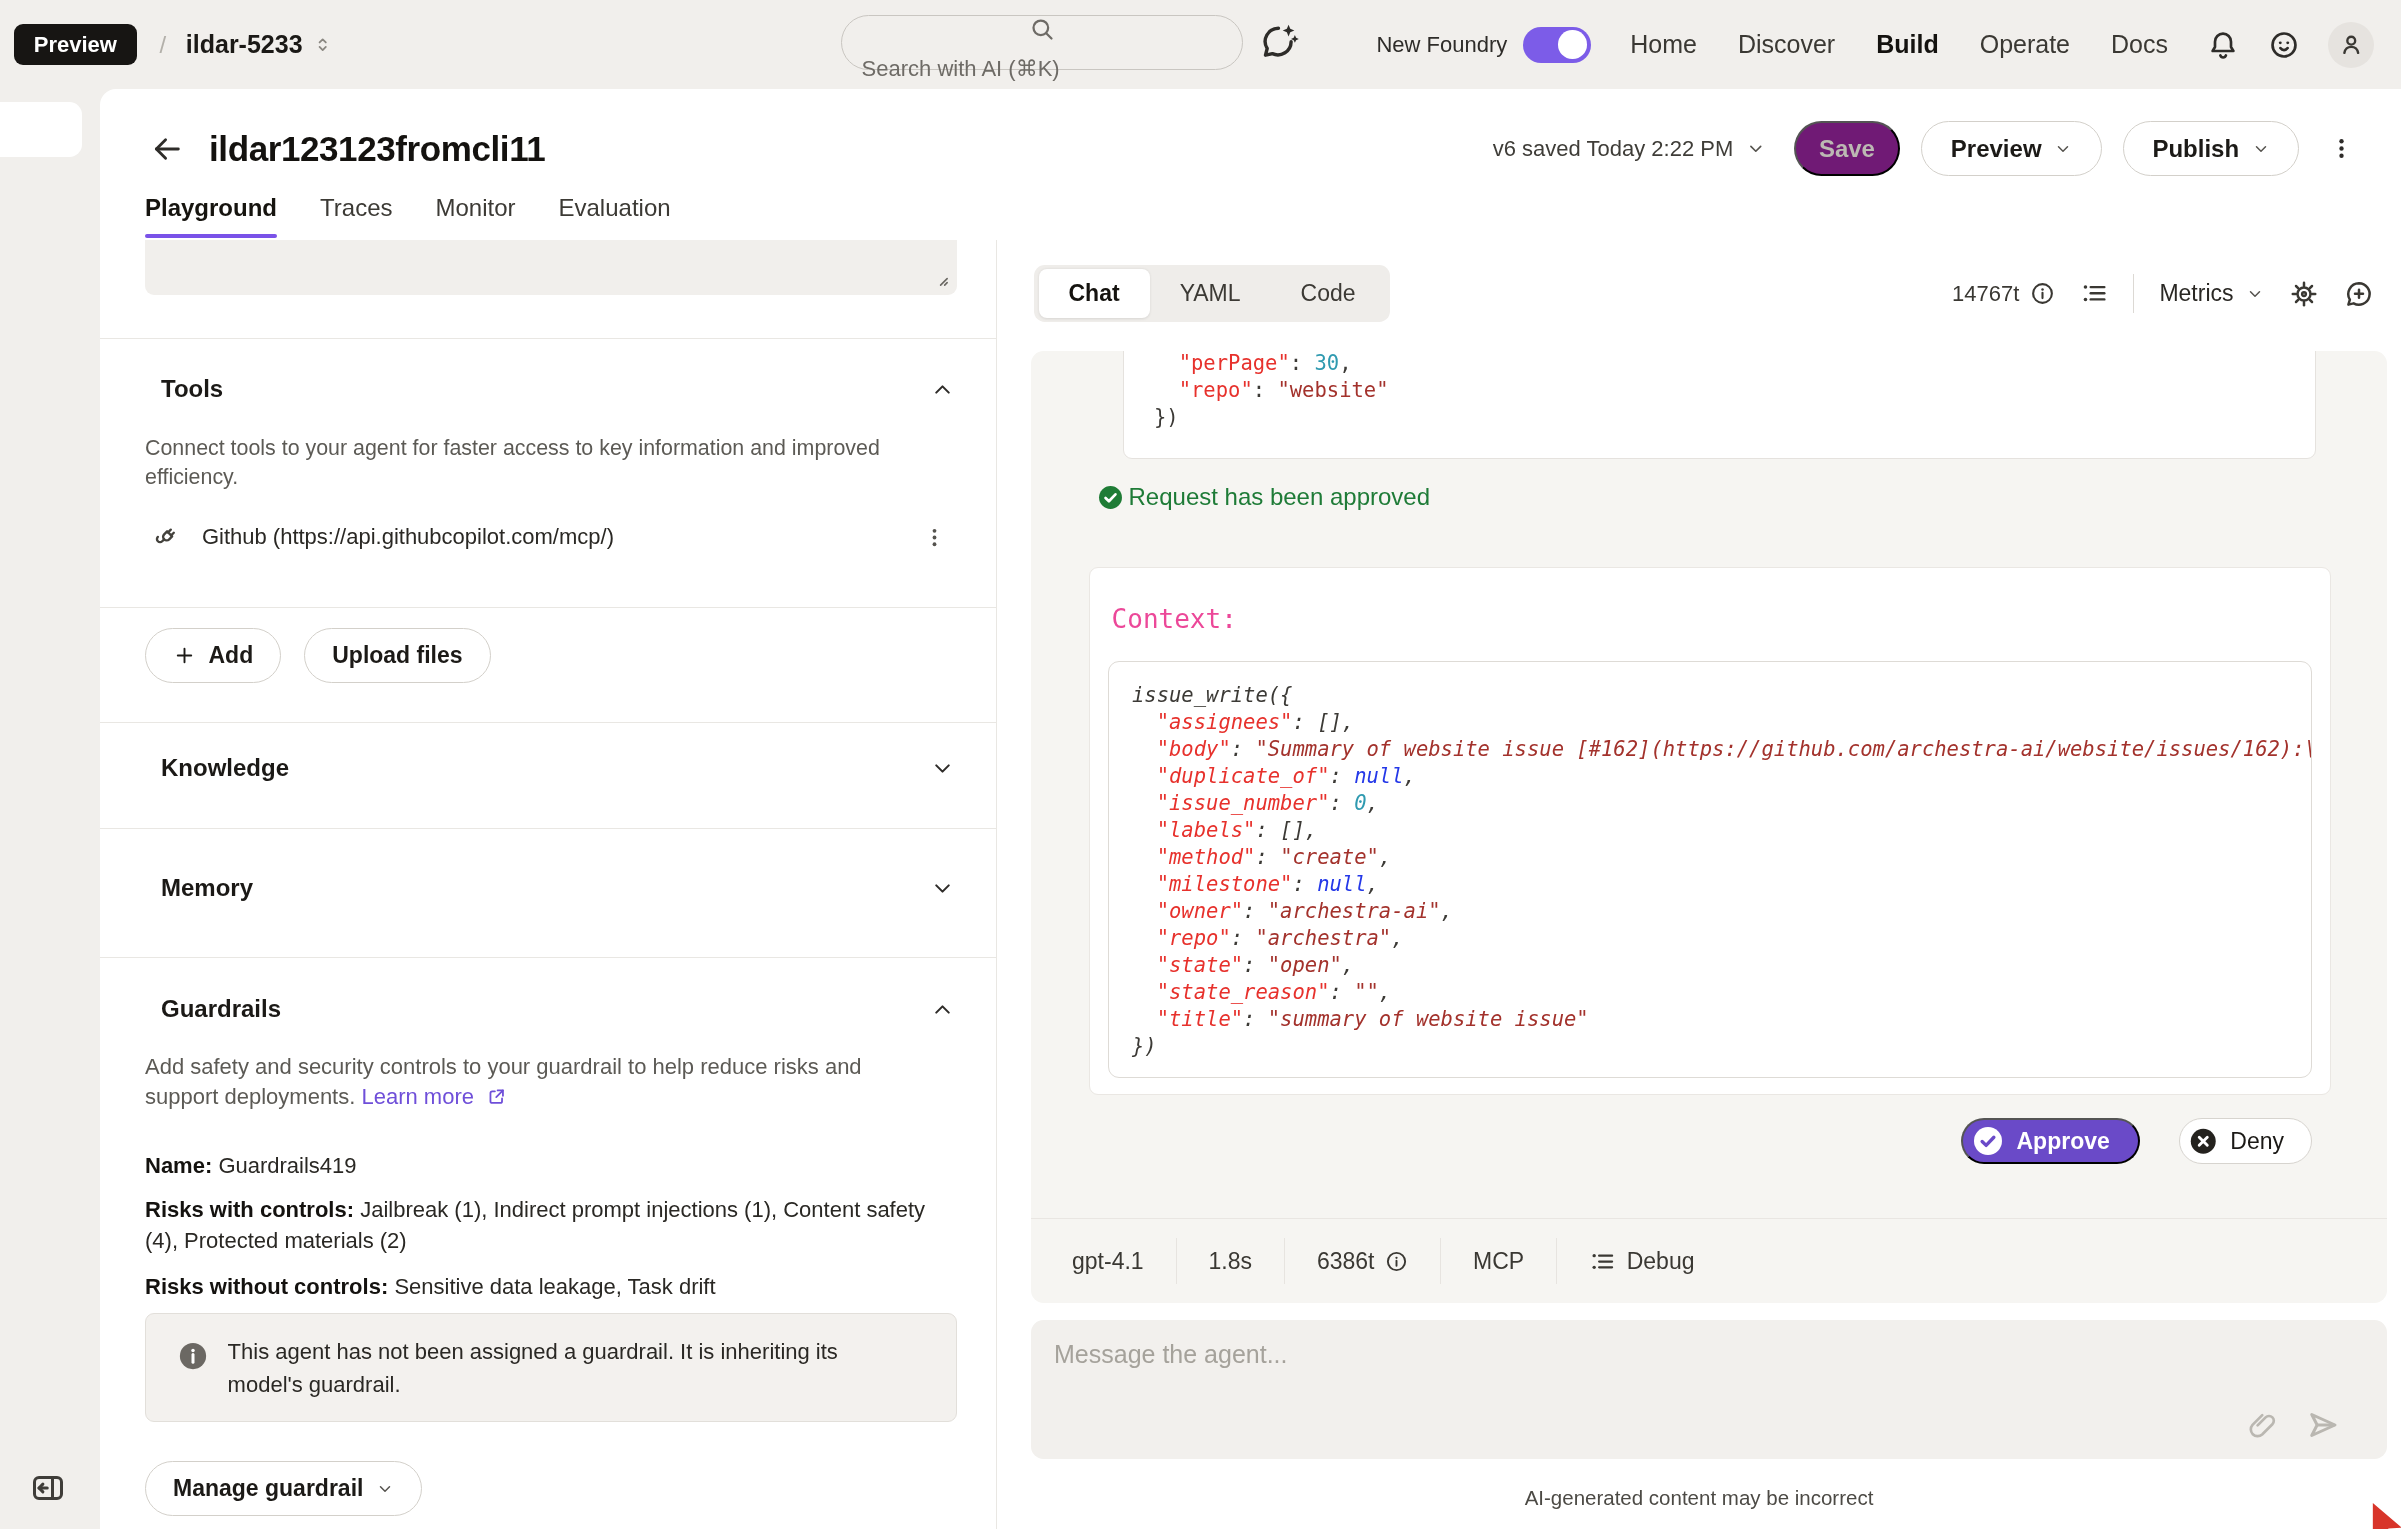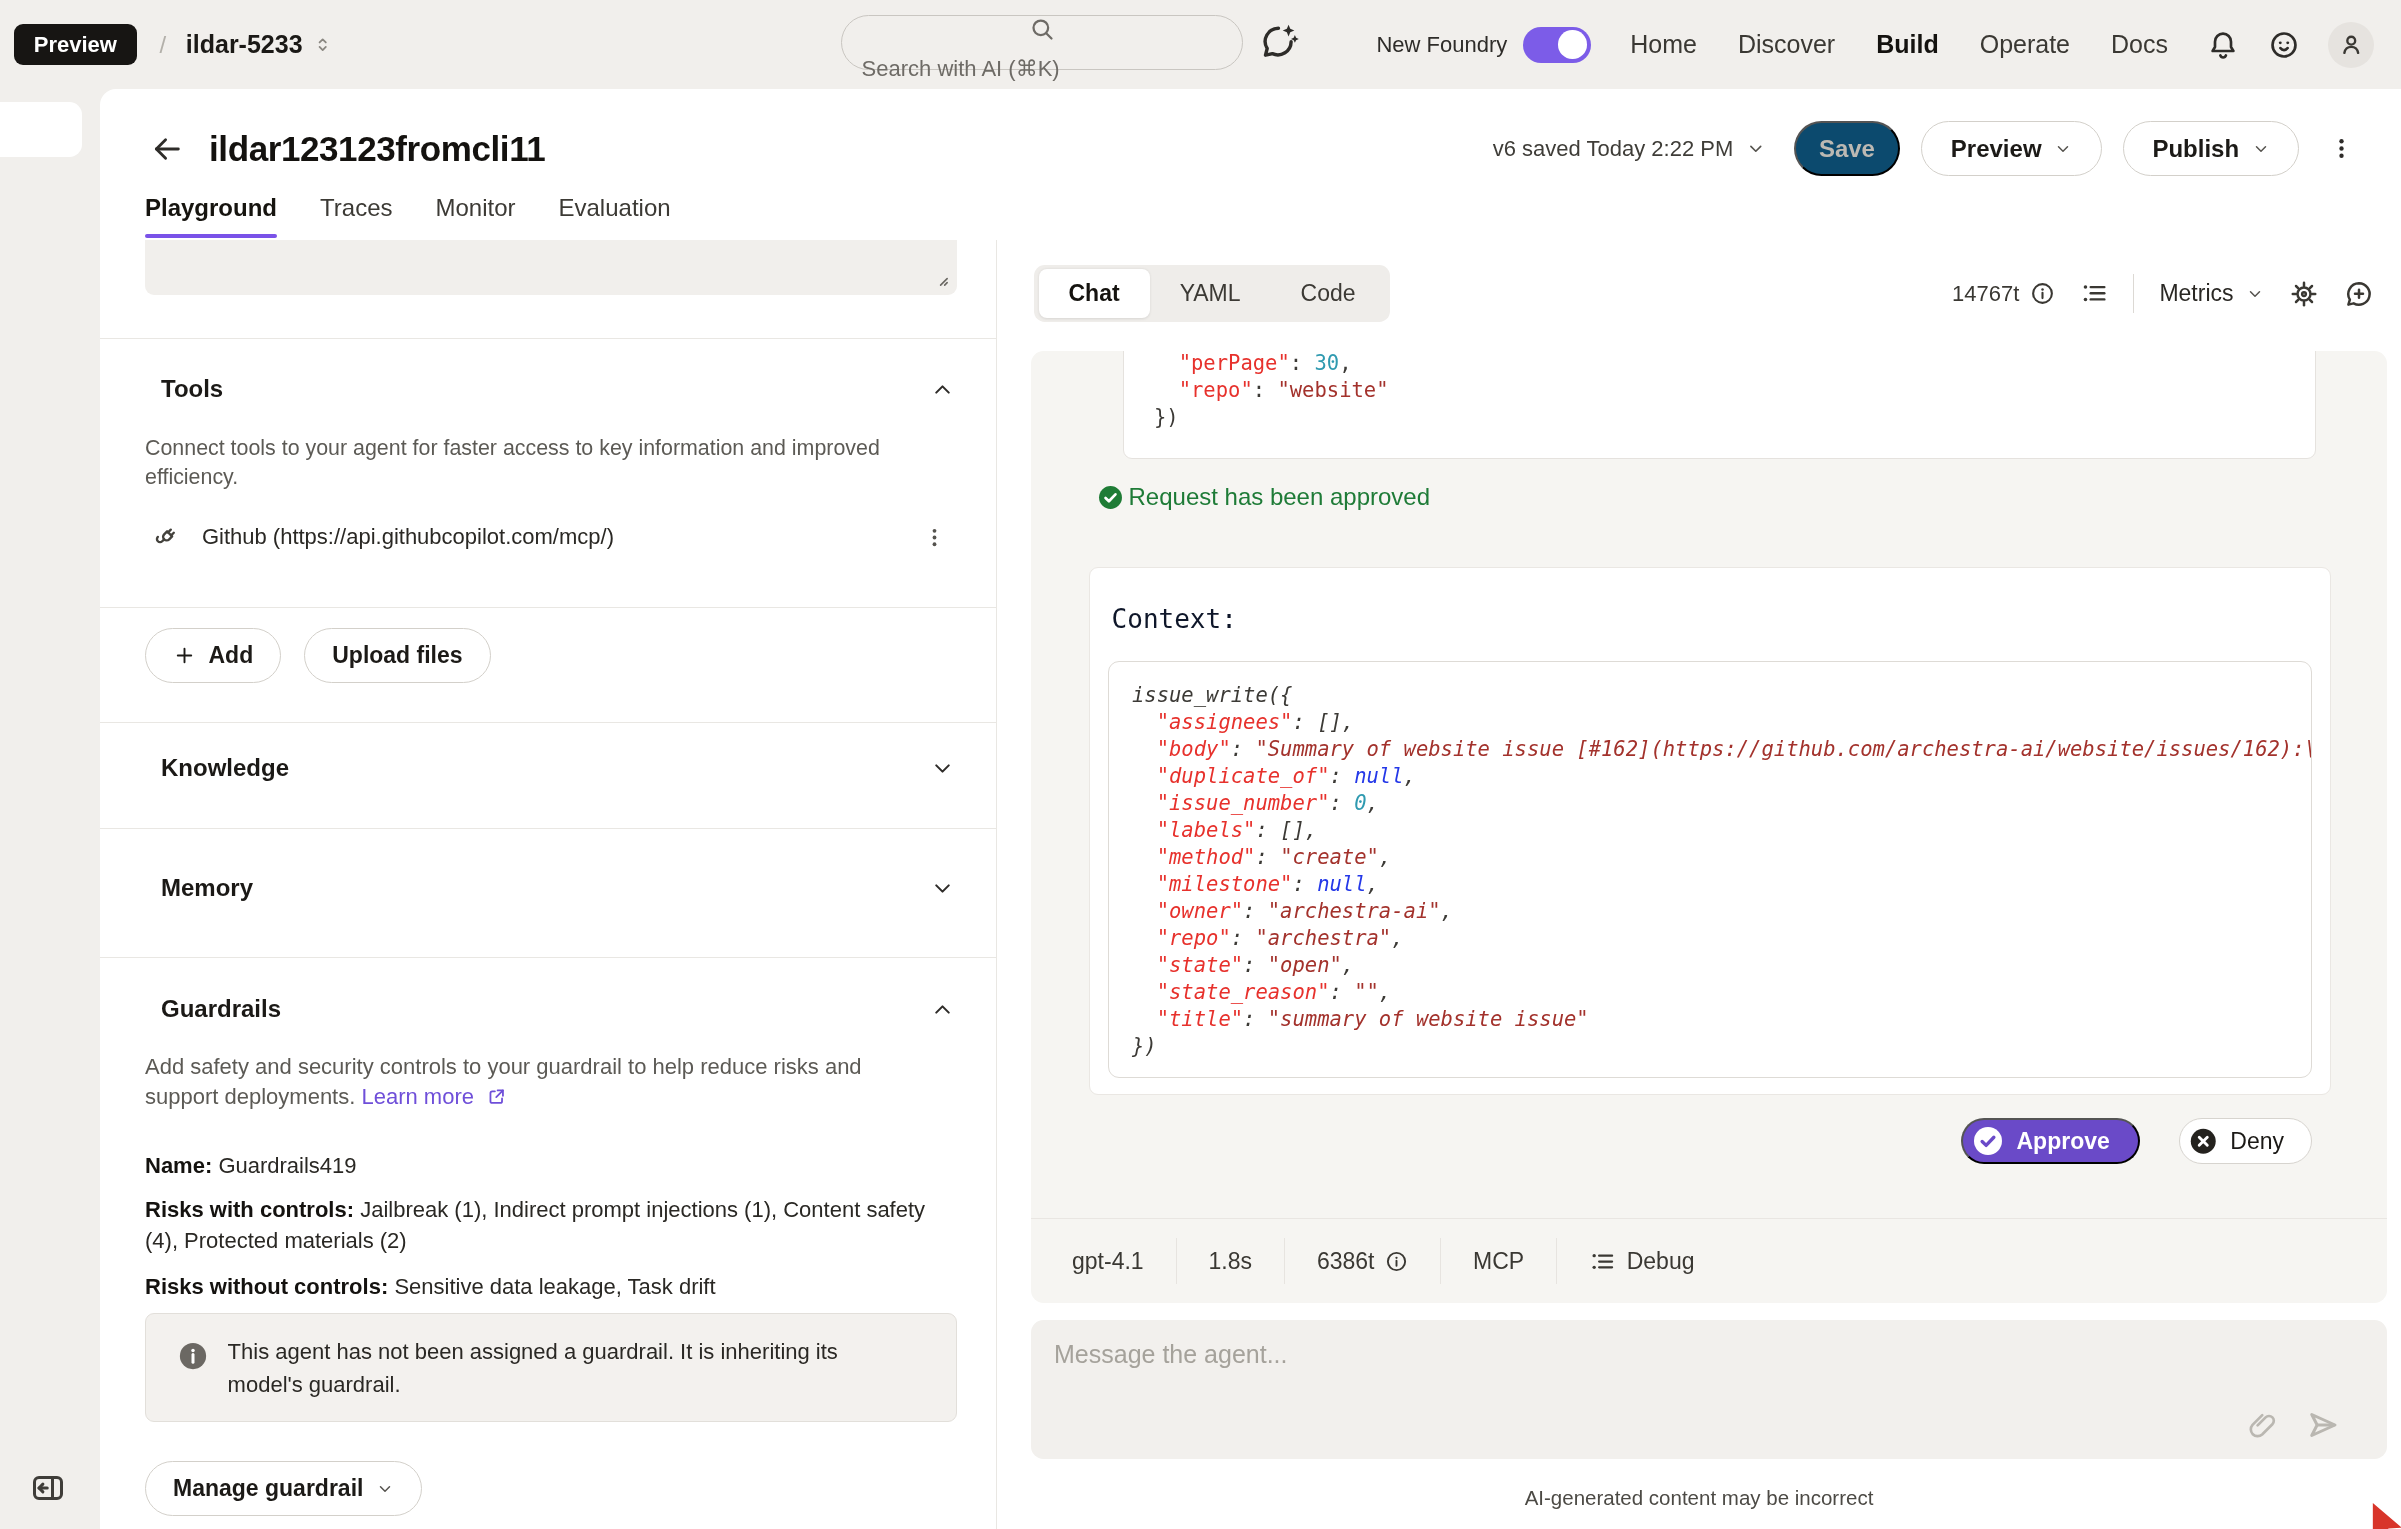--- a/index.html
+++ b/index.html
@@ -37,21 +37,21 @@
   .rail-collapse { position:absolute; left:30px; bottom:23px; color:#3f3d39; }
 
   
   .card { position:absolute; left:100px; top:89px; right:0; bottom:0; background:#fff; border-top-left-radius:16px; }
   .card-head { position:absolute; top:25px; left:50px; right:43px; height:69px; display:flex; align-items:center; }
   .back-btn { color:#2e2c29; margin-right:25px; }
   .agent-title { font-size:35px; font-weight:700; letter-spacing:-0.4px; color:#14120f; }
   .head-right { margin-left:auto; display:flex; align-items:center; gap:21.4px; }
   .version { font-size:22px; color:#3f3d38; display:flex; align-items:center; gap:12.5px; margin-right:7.1px; }
   .btn { height:55px; border-radius:28.5px; display:flex; align-items:center; gap:12.5px; font-size:24px; font-weight:600; padding:0 28.5px; white-space:nowrap; }
-  .btn-save { background:#0c4a6e; color:#bcb9b3; padding:0 23px; }
+  .btn-save { background:#701a75; color:#bcb9b3; padding:0 23px; }
   .btn-outline { background:#fff; border:1.3px solid #d3d0ca; color:#1c1a17; }
   .chev { color:#55534e; }
   .kebab-btn { color:#2e2c29; padding:0 3.6px; margin-left:5.3px; }
 
   #agent-tabs { position:absolute; top:105px; left:45px; display:flex; gap:43px; font-size:24px; }
   .tab { padding-bottom:16px; position:relative; color:#3c3a35; }
   .tab.active { font-weight:700; color:#16140f; }
   .tab.active::after { content:""; position:absolute; left:0; right:0; bottom:0; height:4.5px; border-radius:2.7px; background:#7a52e8; }
 
   
@@ -88,21 +88,21 @@
   .chat-box { position:absolute; left:34px; top:111px; width:1356px; height:952px; background:#f6f5f2; border-radius:12.5px; overflow:hidden; }
   .code { font-family:"DejaVu Sans Mono","Liberation Mono",monospace; font-size:20.5px; line-height:27px; white-space:pre; overflow:hidden; color:#3c3a36; }
   .tok-plain { color:#3c3a36; }
   .tok-key { color:#e7312c; }
   .tok-str { color:#a3322c; }
   .tok-num { color:#2f9ab0; }
   .tok-null { color:#2438e8; }
   .code-card { position:absolute; left:92px; top:-14.2px; width:1193px; background:#fff; border:0.9px solid #e5e2de; border-radius:9px; padding:12.5px 30px 27px; }
   .approved-row { position:absolute; left:66px; top:132px; display:flex; align-items:center; gap:4.5px; font-size:24px; color:#1e7b37; }
   .context-card { position:absolute; left:58px; top:216px; width:1242px; height:528px; background:#fff; border:0.9px solid #eae7e3; border-radius:9px; padding:36px 18px 0 18px; }
-  .context-label { font-family:"DejaVu Sans Mono","Liberation Mono",monospace; font-size:26px; line-height:30px; color:#0f172a; margin:0 0 27px 3.6px; }
+  .context-label { font-family:"DejaVu Sans Mono","Liberation Mono",monospace; font-size:26px; line-height:30px; color:#ec4899; margin:0 0 27px 3.6px; }
   .context-code { border:0.9px solid #dedbd6; border-radius:11px; height:417px; padding:19.6px 23px; overflow:hidden;font-style:italic; }
   .action-row { position:absolute; top:767px; right:75px; display:flex; align-items:center; gap:39px; }
   .btn-approve { height:46px; border-radius:23px; background:#6a4ac8; color:#fff; display:flex; align-items:center; gap:12.5px; padding:0 28.5px 0 9px; font-size:23px; font-weight:600; }
   .btn-deny { height:46px; border-radius:23px; background:#fff; border:1.3px solid #d7d4cf; color:#1b1916; display:flex; align-items:center; gap:12.5px; padding:0 27px 0 9px; font-size:23px; }
   .chat-footer { position:absolute; left:0; right:0; bottom:0; height:85px; border-top:0.9px solid #e9e6e2; display:flex; align-items:center; gap:32px; padding:0 41px; font-size:23px; color:#3a3833; }
   .vsep2 { width:0.9px; height:46px; background:#e7e4e0; }
   .meta-item { display:flex; align-items:center; gap:10.7px; }
 
   .composer { position:absolute; left:34px; top:1080px; width:1356px; height:139px; background:#f2f0ed; border-radius:12.5px; }
   .composer textarea { position:absolute; left:23px; right:125px; top:19.6px; bottom:18px; background:transparent; border:0; outline:0; resize:none; font-family:inherit; font-size:25px; color:#2c2a26; }

